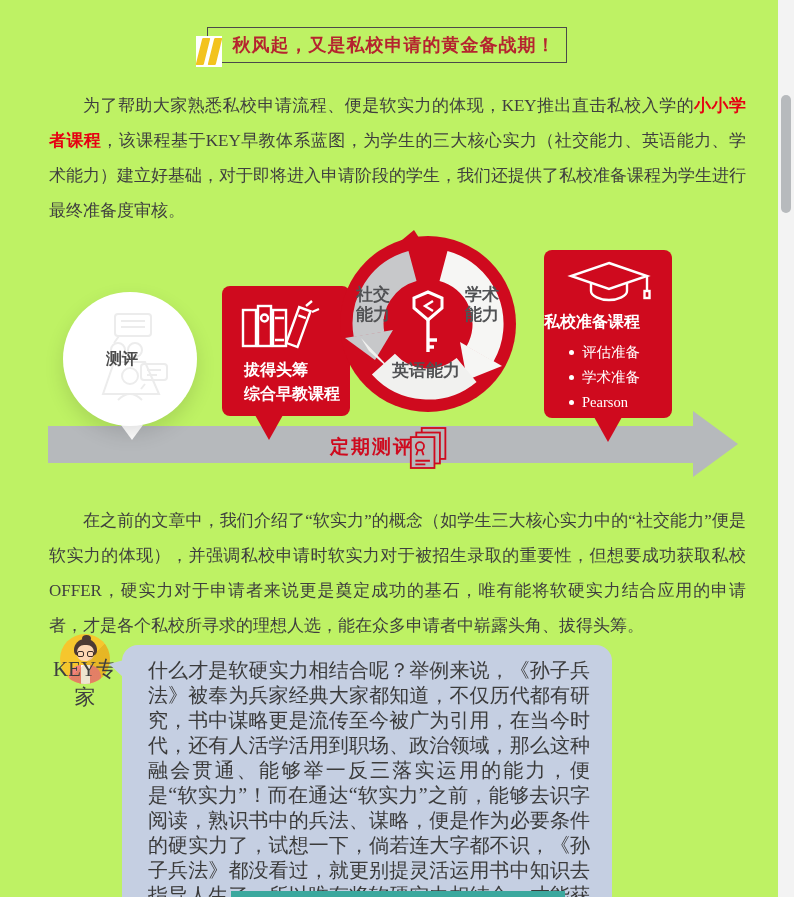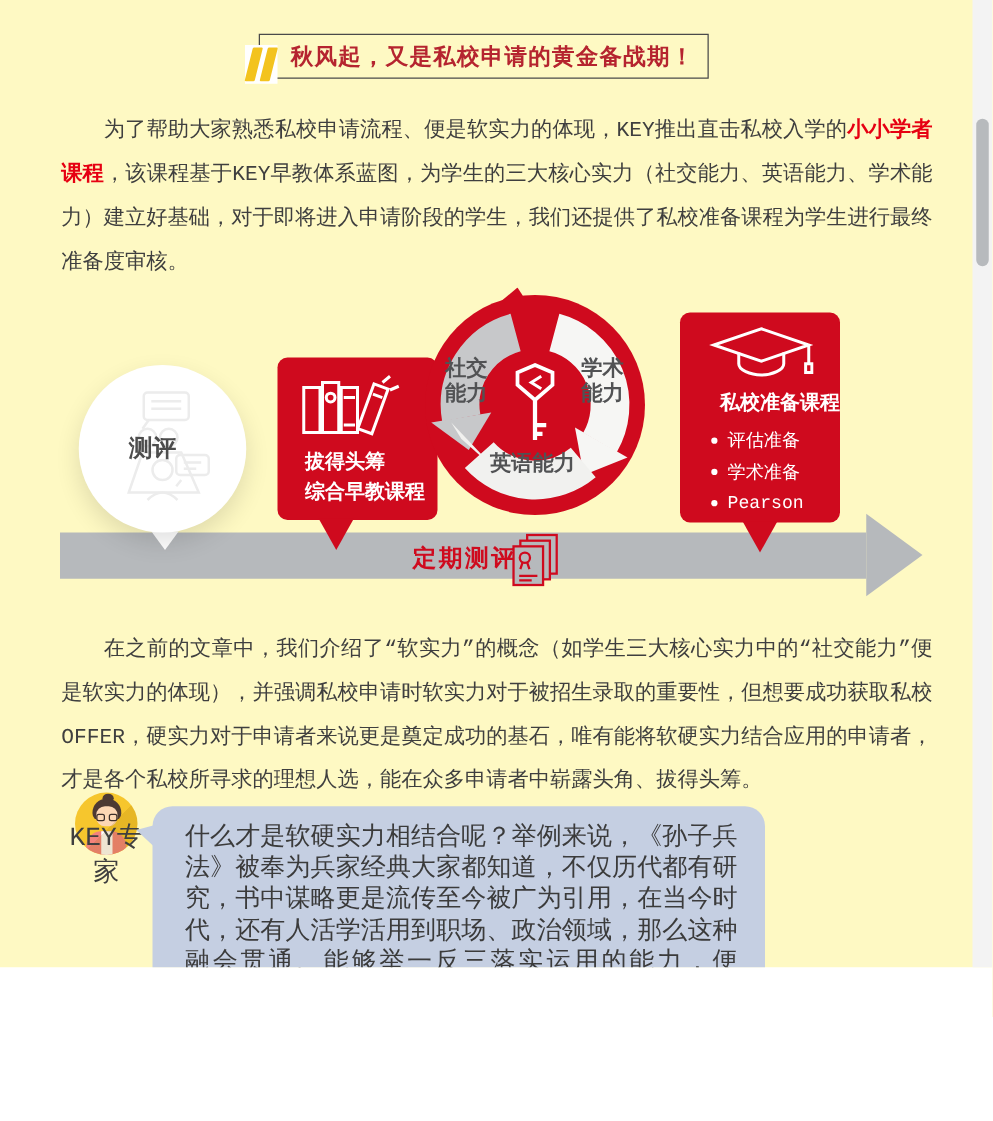--- a/index.html
+++ b/index.html
@@ -1,19 +1,19 @@
 <!DOCTYPE html>
 <html><head>
 <meta charset="utf-8">
 <style>
   * { margin:0; padding:0; box-sizing:border-box; }
   body { background:#fff; }
   .page {
-    position:relative; width:794px; height:774px; background:#fef9c3;
-    font-family:Liberation Mono, monospace; overflow:hidden; margin:0 auto;
+    position:relative; width:794px; height:897px; background:#bef264;
+    font-family:Liberation Serif, serif; overflow:hidden; margin:0 auto;
   }
   
   .banner { position:absolute; left:207px; top:27px; width:360px; height:36px;
     border:1px solid #4a4a4a; }
   .banner-title { position:absolute; left:0; top:0; width:100%; height:100%;
     display:flex; align-items:center; justify-content:center; padding-left:14px;
     color:#b5242f; font-size:18px; font-weight:bold; letter-spacing:1px; }
   .quote-icon { position:absolute; left:-12px; top:8px; background:#fff; padding:2px 3px;
     display:flex; gap:4px; }
   .quote-icon i { display:block; width:8px; height:27px; background:#f3c31e;
@@ -30,41 +30,41 @@
     background:#b6b9bc; z-index:0; }
   .band-head { position:absolute; left:693px; top:181px; width:0; height:0;
     border-left:45px solid #b6b9bc; border-top:33px solid transparent;
     border-bottom:33px solid transparent; z-index:0; }
   .assess-circle { position:absolute; left:63px; top:62px; width:134px; height:134px;
     border-radius:50%; background:#fff; box-shadow:0 8px 20px rgba(0,0,0,.12);
     z-index:2; }
   .assess-art { position:absolute; left:22px; top:18px; }
   .assess-label { position:absolute; inset:0; display:flex; align-items:center;
     justify-content:center; transform:translateX(-8px);
-    font-size:19px; font-weight:bold; color:#4c4c4c; }
+    font-size:16px; font-weight:bold; color:#4c4c4c; }
   .down-arrow-stem { position:absolute; left:129px; top:184px; width:6px; height:11px;
     background:#fff; z-index:1; }
   .down-arrow-tip { position:absolute; left:121px; top:195px; width:0; height:0;
     border-top:15px solid #fff; border-left:11px solid transparent;
     border-right:11px solid transparent; z-index:1; }
   .card { position:absolute; background:#cf0a1e; border-radius:8px; z-index:1; }
   .card-left { left:222px; top:56px; width:128px; height:130px; }
   .card-left .pointer { position:absolute; left:33px; bottom:-24px; width:0; height:0;
     border-top:25px solid #cf0a1e; border-left:14px solid transparent;
     border-right:14px solid transparent; }
   .card-left .books { position:absolute; left:18px; top:12px; }
   .card-left .card-title { position:absolute; left:22px; top:72px; color:#fff;
     font-weight:bold; font-size:16px; line-height:24px; }
   .card-right { left:544px; top:20px; width:128px; height:168px; }
   .card-right .pointer { position:absolute; left:50px; bottom:-24px; width:0; height:0;
     border-top:25px solid #cf0a1e; border-left:14px solid transparent;
     border-right:14px solid transparent; }
   .card-right .cap { position:absolute; left:23px; top:10px; }
   .card-right .card-title { position:absolute; left:0; top:62px; width:100%;
-    text-align:left; color:#fff; font-weight:bold; font-size:16px;padding-left:32px; }
+    text-align:left; color:#fff; font-weight:bold; font-size:16px; }
   .bullets { position:absolute; left:25px; top:90px; }
   .bullet-row { display:flex; align-items:center; height:25px; color:#fff;
     font-size:14.5px; }
   .bullet-dot { width:5px; height:5px; border-radius:50%; background:#fff;
     margin-right:8px; flex:0 0 auto; }
   .cycle-svg { position:absolute; left:326px; top:0; z-index:2; }
   .periodic-label { position:absolute; left:330px; top:204px; color:#cf0a1e;
     font-size:19px; font-weight:bold; letter-spacing:2px; z-index:1; }
   .docs-icon { position:absolute; left:409px; top:195px; z-index:1; }
   

